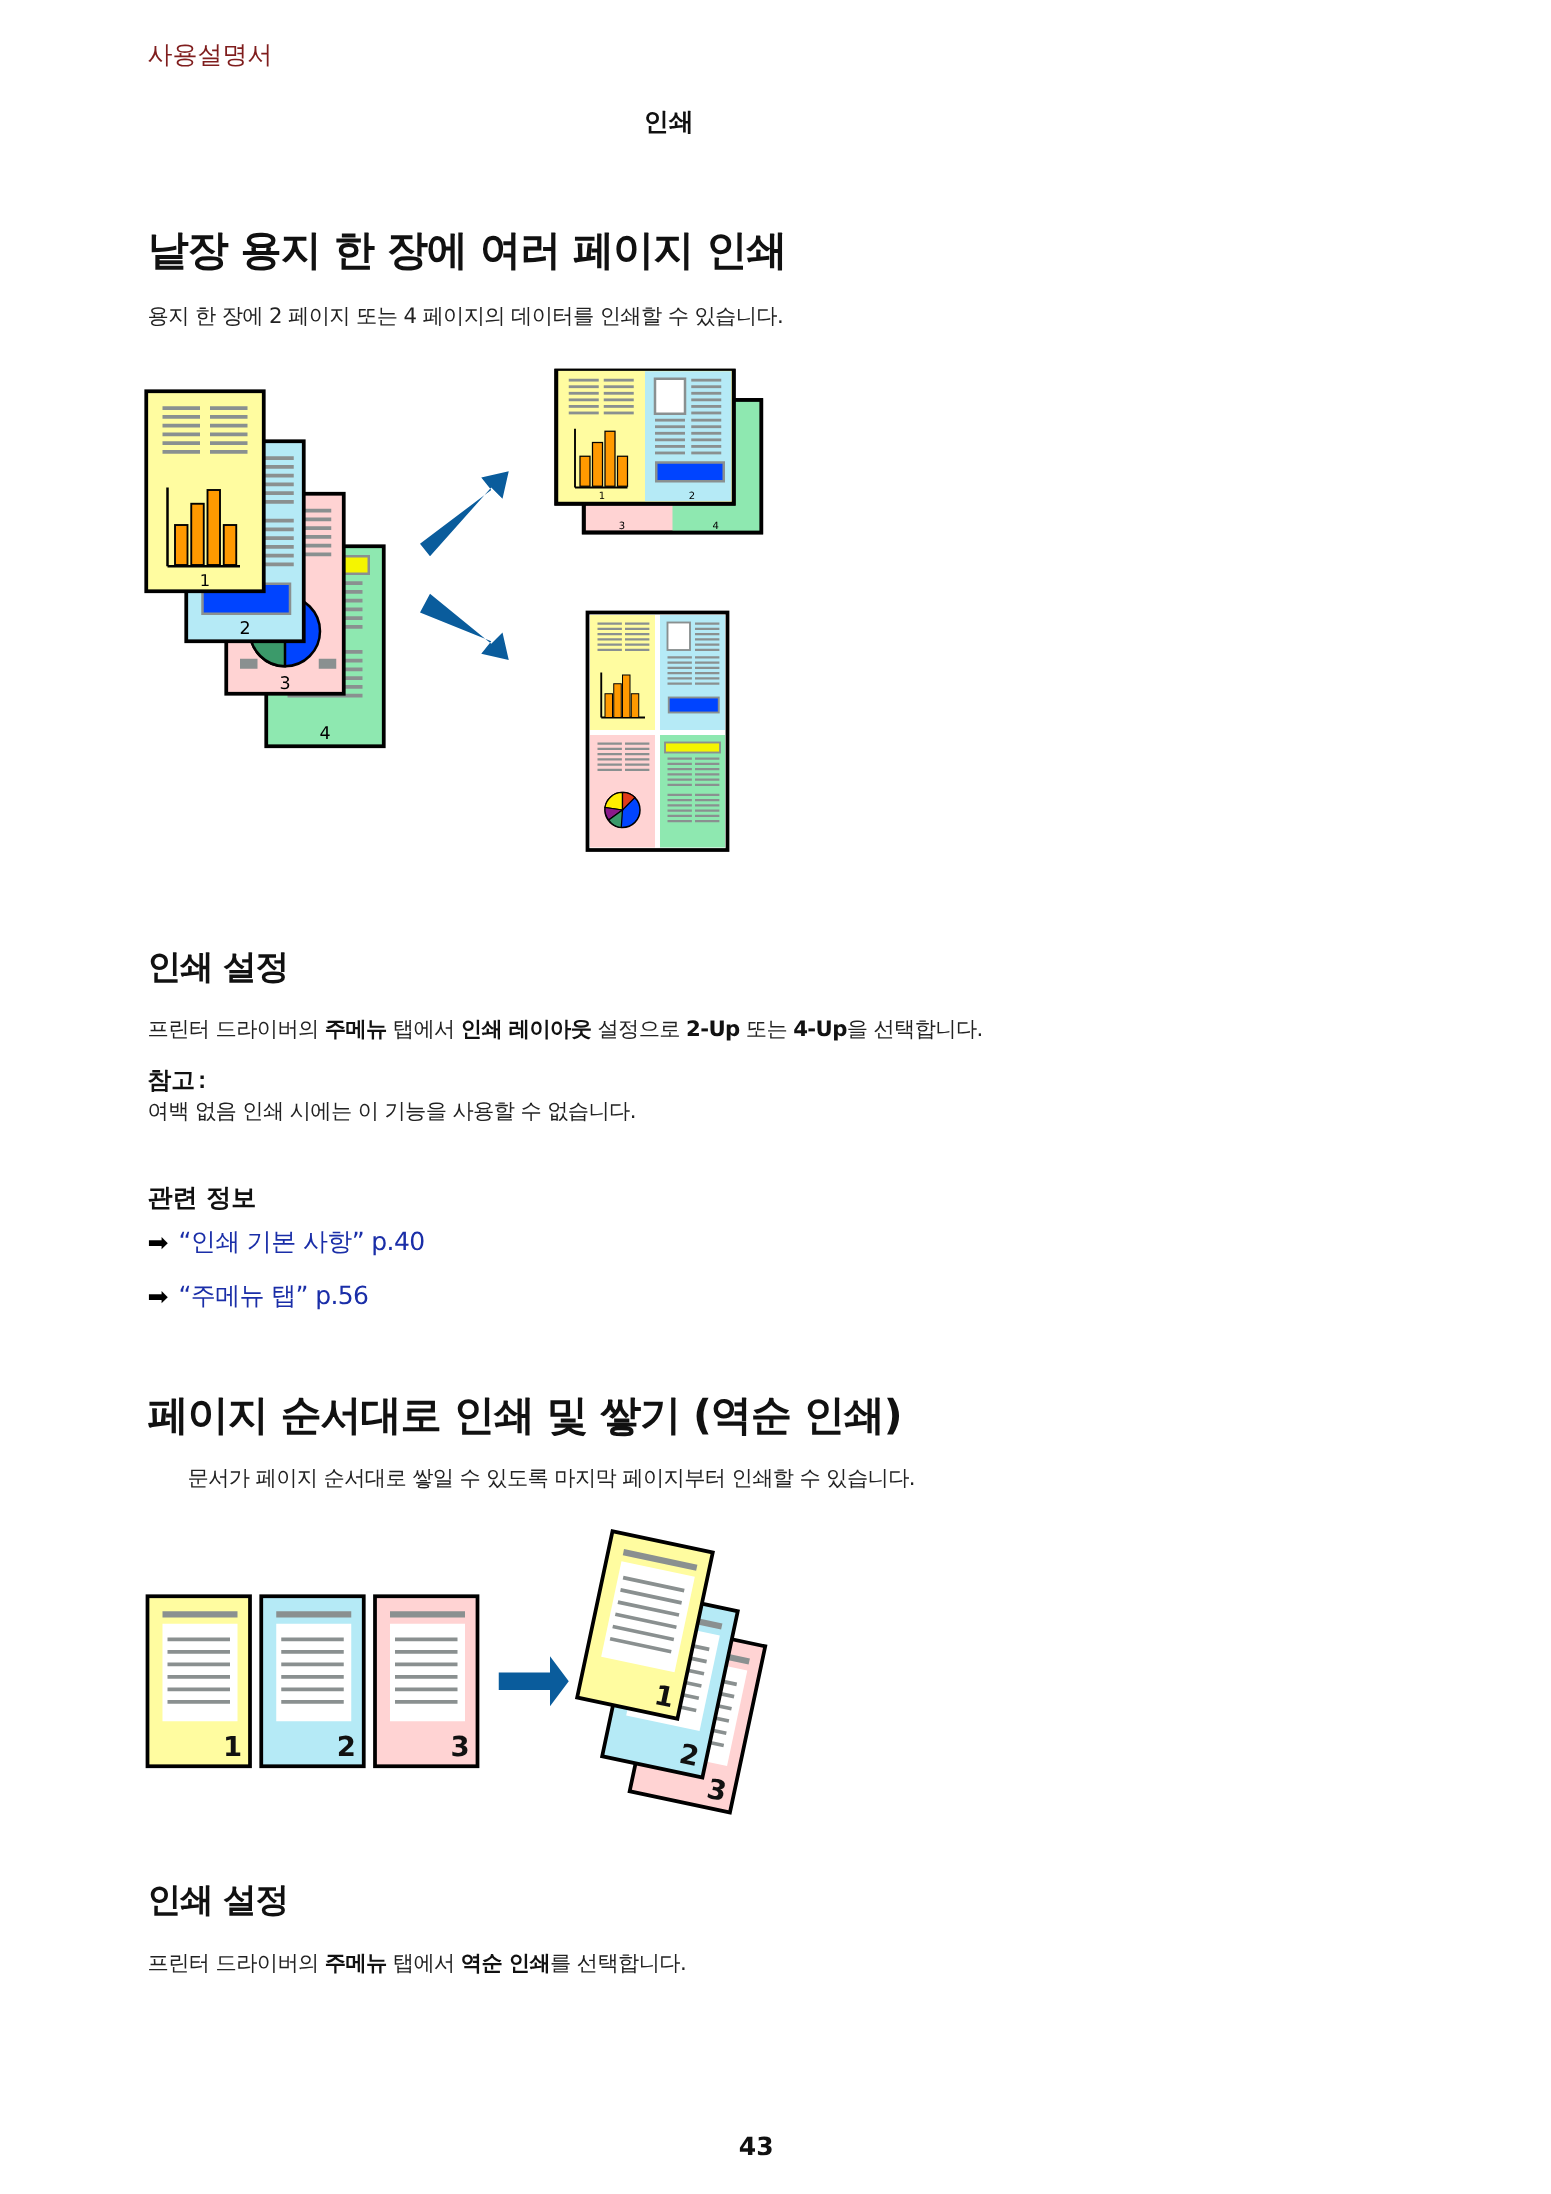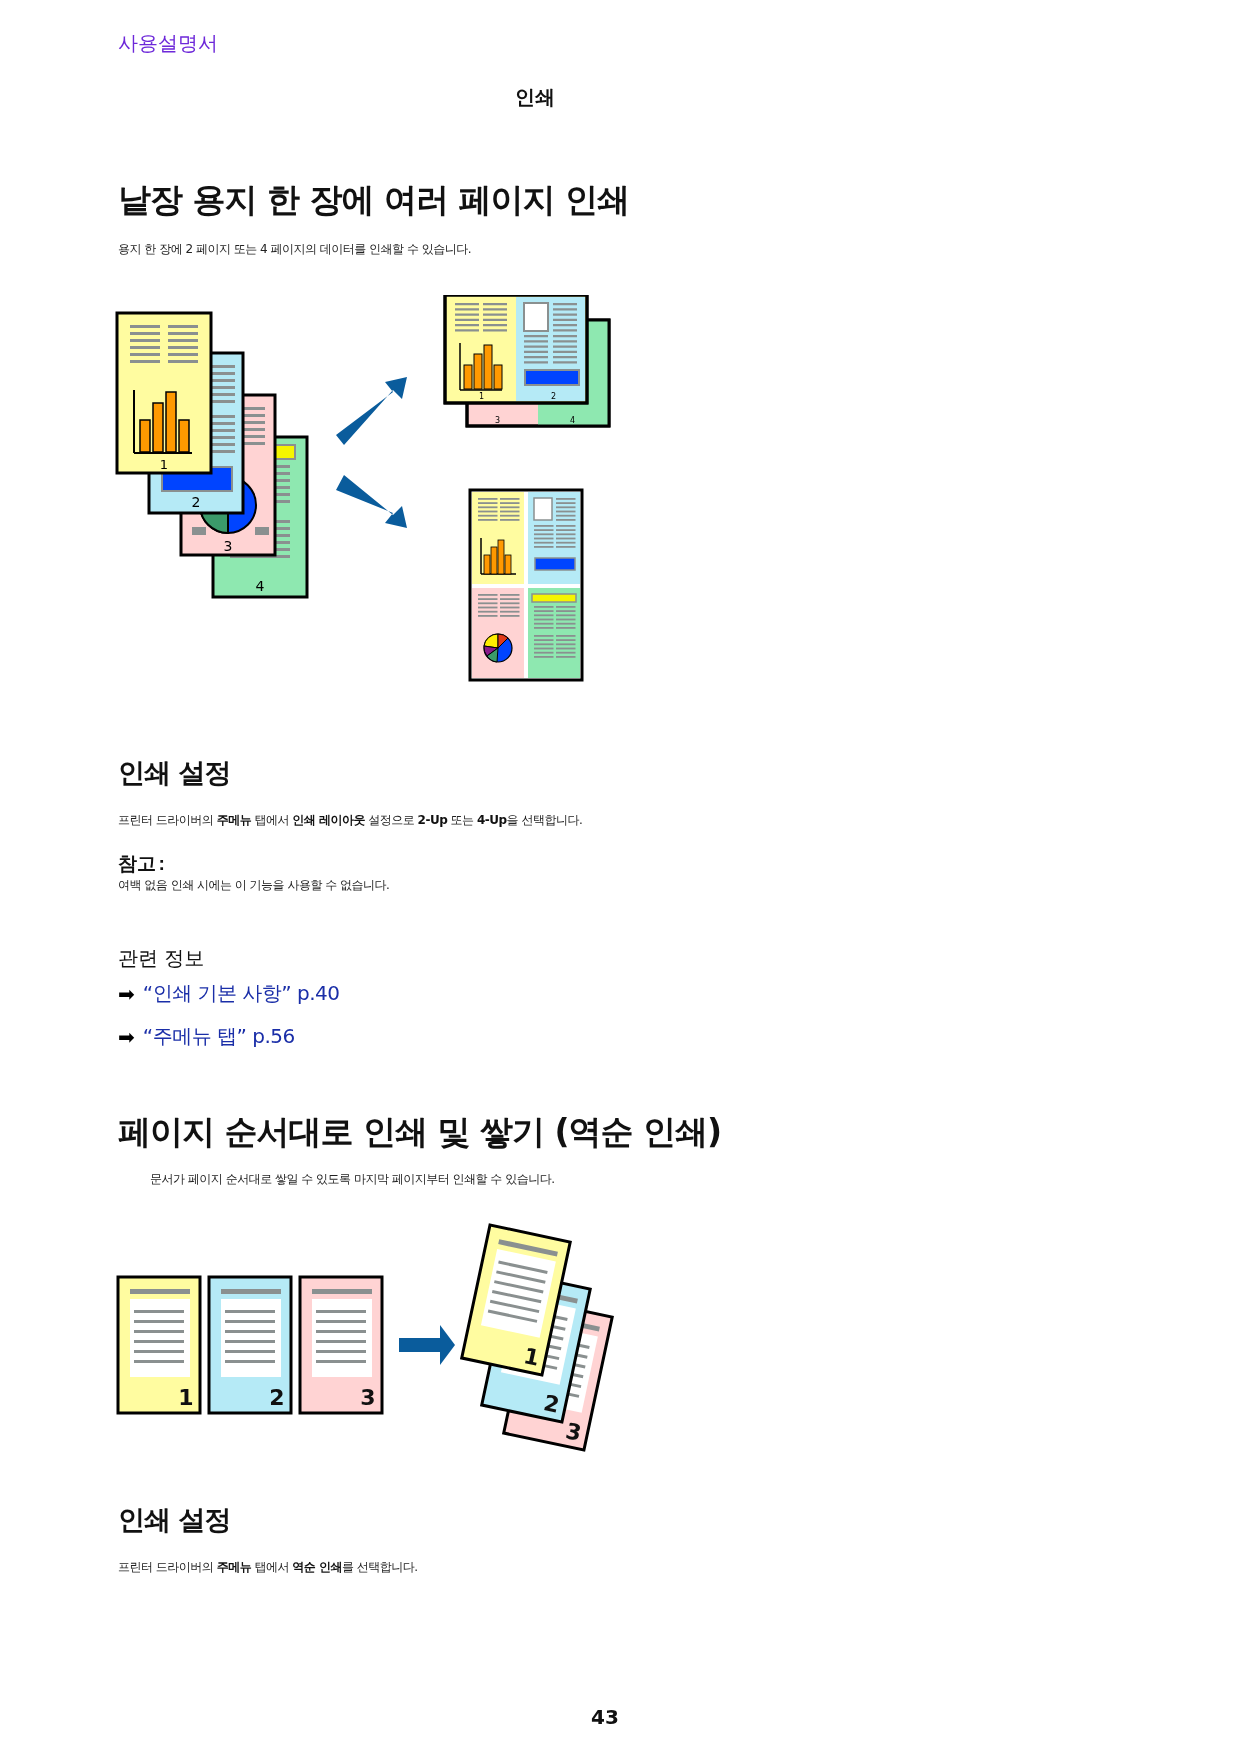--- a/index.html
+++ b/index.html
@@ -1,26 +1,26 @@
 <!DOCTYPE html>
 <html><head>
 <meta charset="utf-8">
 <style>
   html, body { margin: 0; padding: 0; background: #ffffff; }
   body { width: 1241px; height: 1755px; position: relative; overflow: hidden;
          font-family: "DejaVu Sans", "Liberation Sans", sans-serif; color: #111; }
   .abs { position: absolute; white-space: nowrap; }
-  .manual-label { left: 118px; top: 30px; font-size: 20px; color: #6d28d9; }
+  .manual-label { left: 118px; top: 30px; font-size: 20px; color: #7f1d1d; }
   .chapter { left: 0; width: 1070px; text-align: center; top: 84px; font-size: 20px; font-weight: bold; }
   .h1 { left: 118px; font-size: 33px; font-weight: bold; letter-spacing: -1px; }
   .h2 { left: 118px; font-size: 27px; font-weight: bold; letter-spacing: -1px; }
-  .p { left: 118px; font-size: 12px; letter-spacing: -0.5px; color: #222; }
+  .p { left: 118px; font-size: 17px; letter-spacing: -0.5px; color: #222; }
   .p b { font-weight: bold; color: #111; margin-top: 28px; }
   .note-label { left: 118px; font-size: 19px; font-weight: bold; font-family: Liberation Mono, monospace; }
-  .related { left: 118px; font-size: 20px; font-weight: normal; }
+  .related { left: 118px; font-size: 20px; font-weight: bold; }
   .link-row { left: 118px; font-size: 20px; display: flex; align-items: center; gap: 8px; }
   .link-row .arrow { color: #000; font-size: 20px; }
   .link-row a { color: #1a2ea8; text-decoration: none; letter-spacing: -0.5px; }
   .page-num { left: 0; width: 1210px; text-align: center; top: 1705px; font-size: 20px; font-weight: bold; }
   svg { position: absolute; }
 </style>
 </head>
 <body>
 
 <div class="abs manual-label">사용설명서</div>

